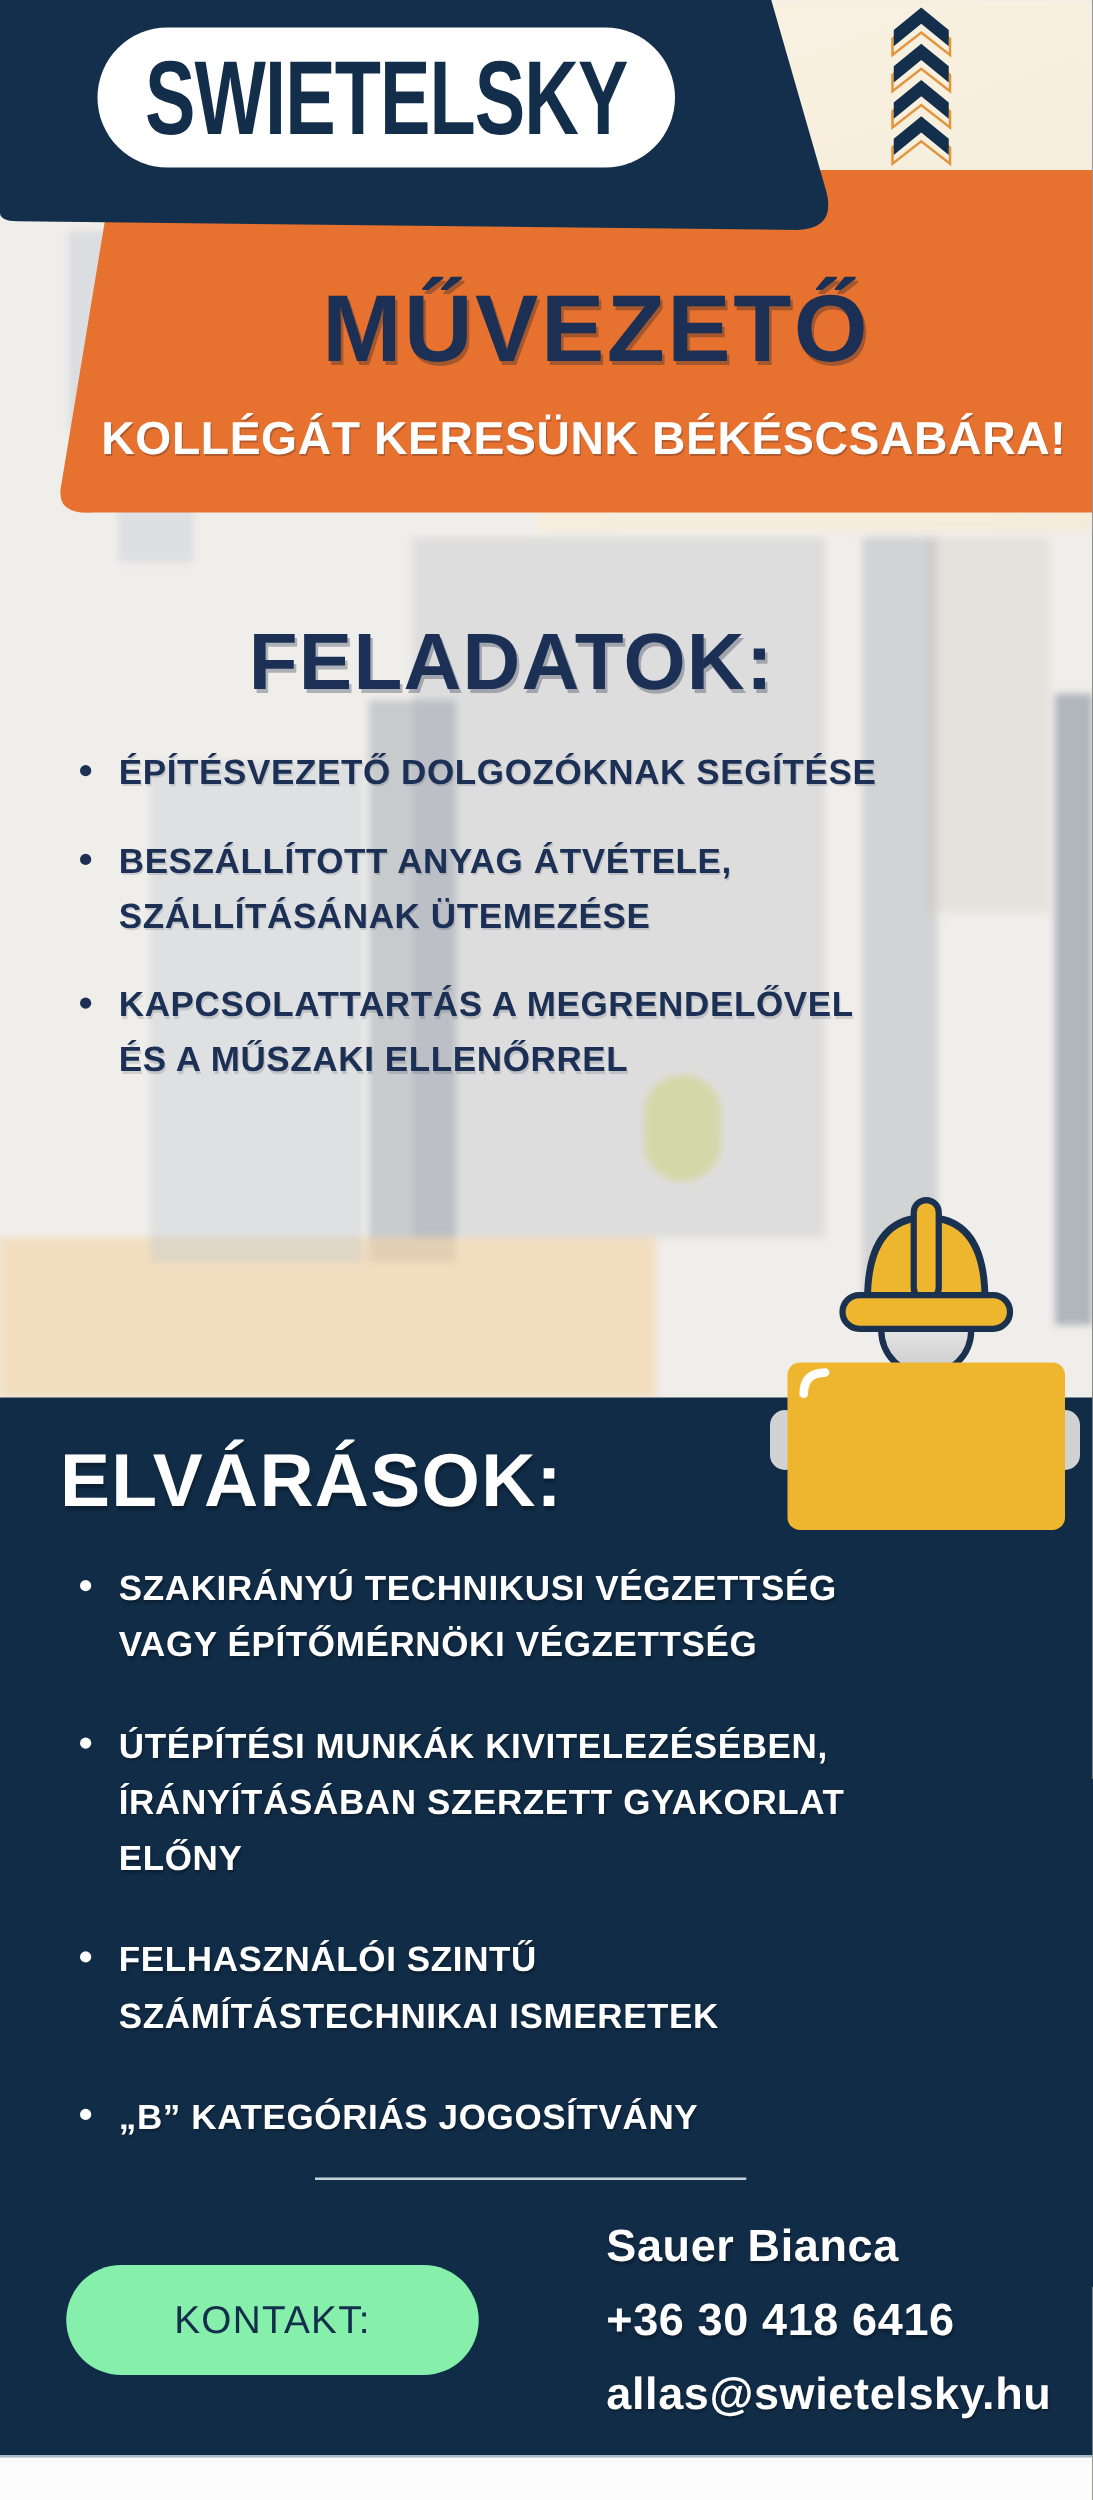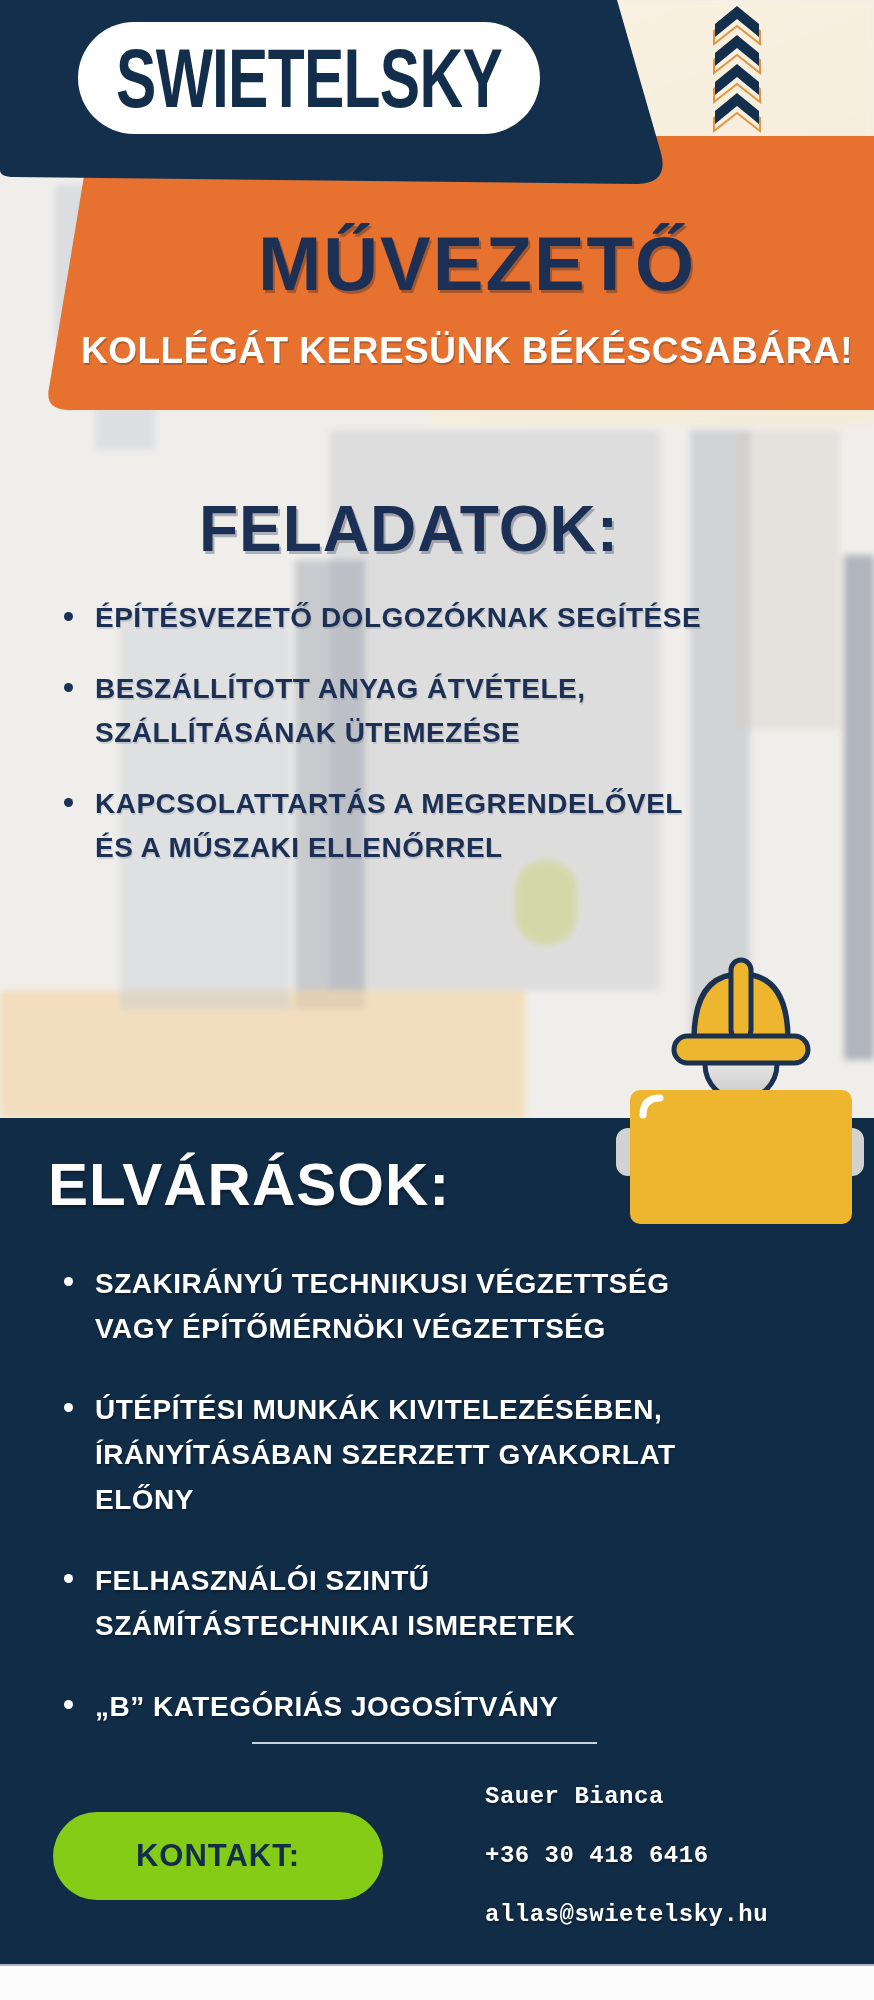--- a/index.html
+++ b/index.html
@@ -66,36 +66,36 @@
 
   
   .list{position:absolute;margin:0;padding:0;list-style:none;z-index:3;}
   .list li{display:flex;align-items:flex-start;}
   .list .dot{flex:0 0 9px;width:9px;height:9px;border-radius:50%;margin:16px 22px 0 0;background:currentColor;}
   .list .txt{white-space:pre-line;font-weight:700;font-size:28px;line-height:44px;letter-spacing:.5px;}
   .feladatok-list{left:64px;top:596px;width:746px;color:#1b3054;}
   .feladatok-list li{margin-bottom:27px;}
   .feladatok-list .txt{text-shadow:1px 2px 0 rgba(20,32,55,.15);}
   .elvarasok-list{left:64px;top:1248px;width:746px;color:#ffffff;}
-  .elvarasok-list li{margin-bottom:36px;margin-top:13px;}
+  .elvarasok-list li{margin-bottom:36px;}
   .elvarasok-list .txt{line-height:45px;text-shadow:1px 2px 2px rgba(0,0,0,.28);}
 
   
   .worker-icon{position:absolute;left:610px;top:948px;z-index:3;}
 
   
   .divider{position:absolute;left:252px;top:1742px;width:345px;height:2px;background:#c6d2dc;z-index:3;}
   .kontakt-button{
     position:absolute;left:53px;top:1812px;width:330px;height:88px;z-index:3;
-    background:#84cc16;border-radius:44px;border:none;cursor:pointer;
+    background:#86efac;border-radius:44px;border:none;cursor:pointer;
     display:flex;align-items:center;justify-content:center;
-    font-family:inherit;font-size:31px;font-weight:700;letter-spacing:1px;color:#132e4a;
+    font-family:inherit;font-size:31px;font-weight:400;letter-spacing:1px;color:#132e4a;
   }
   .contact-block{position:absolute;left:485px;top:1778px;z-index:3;color:#ffffff;}
-  .contact-line{font-size:24px;font-weight:800;line-height:38px;margin-bottom:21px;letter-spacing:.5px;text-shadow:1px 2px 2px rgba(0,0,0,.3);font-family:Liberation Mono, monospace;}
+  .contact-line{font-size:36px;font-weight:800;line-height:38px;margin-bottom:21px;letter-spacing:.5px;text-shadow:1px 2px 2px rgba(0,0,0,.3);}
 </style>
 </head>
 <body>
 
 <div class="poster">
 
   <div class="photo-layer">
     <div class="blk b-cream"></div>
     <div class="blk b1"></div>
       <div class="blk b2"></div>

